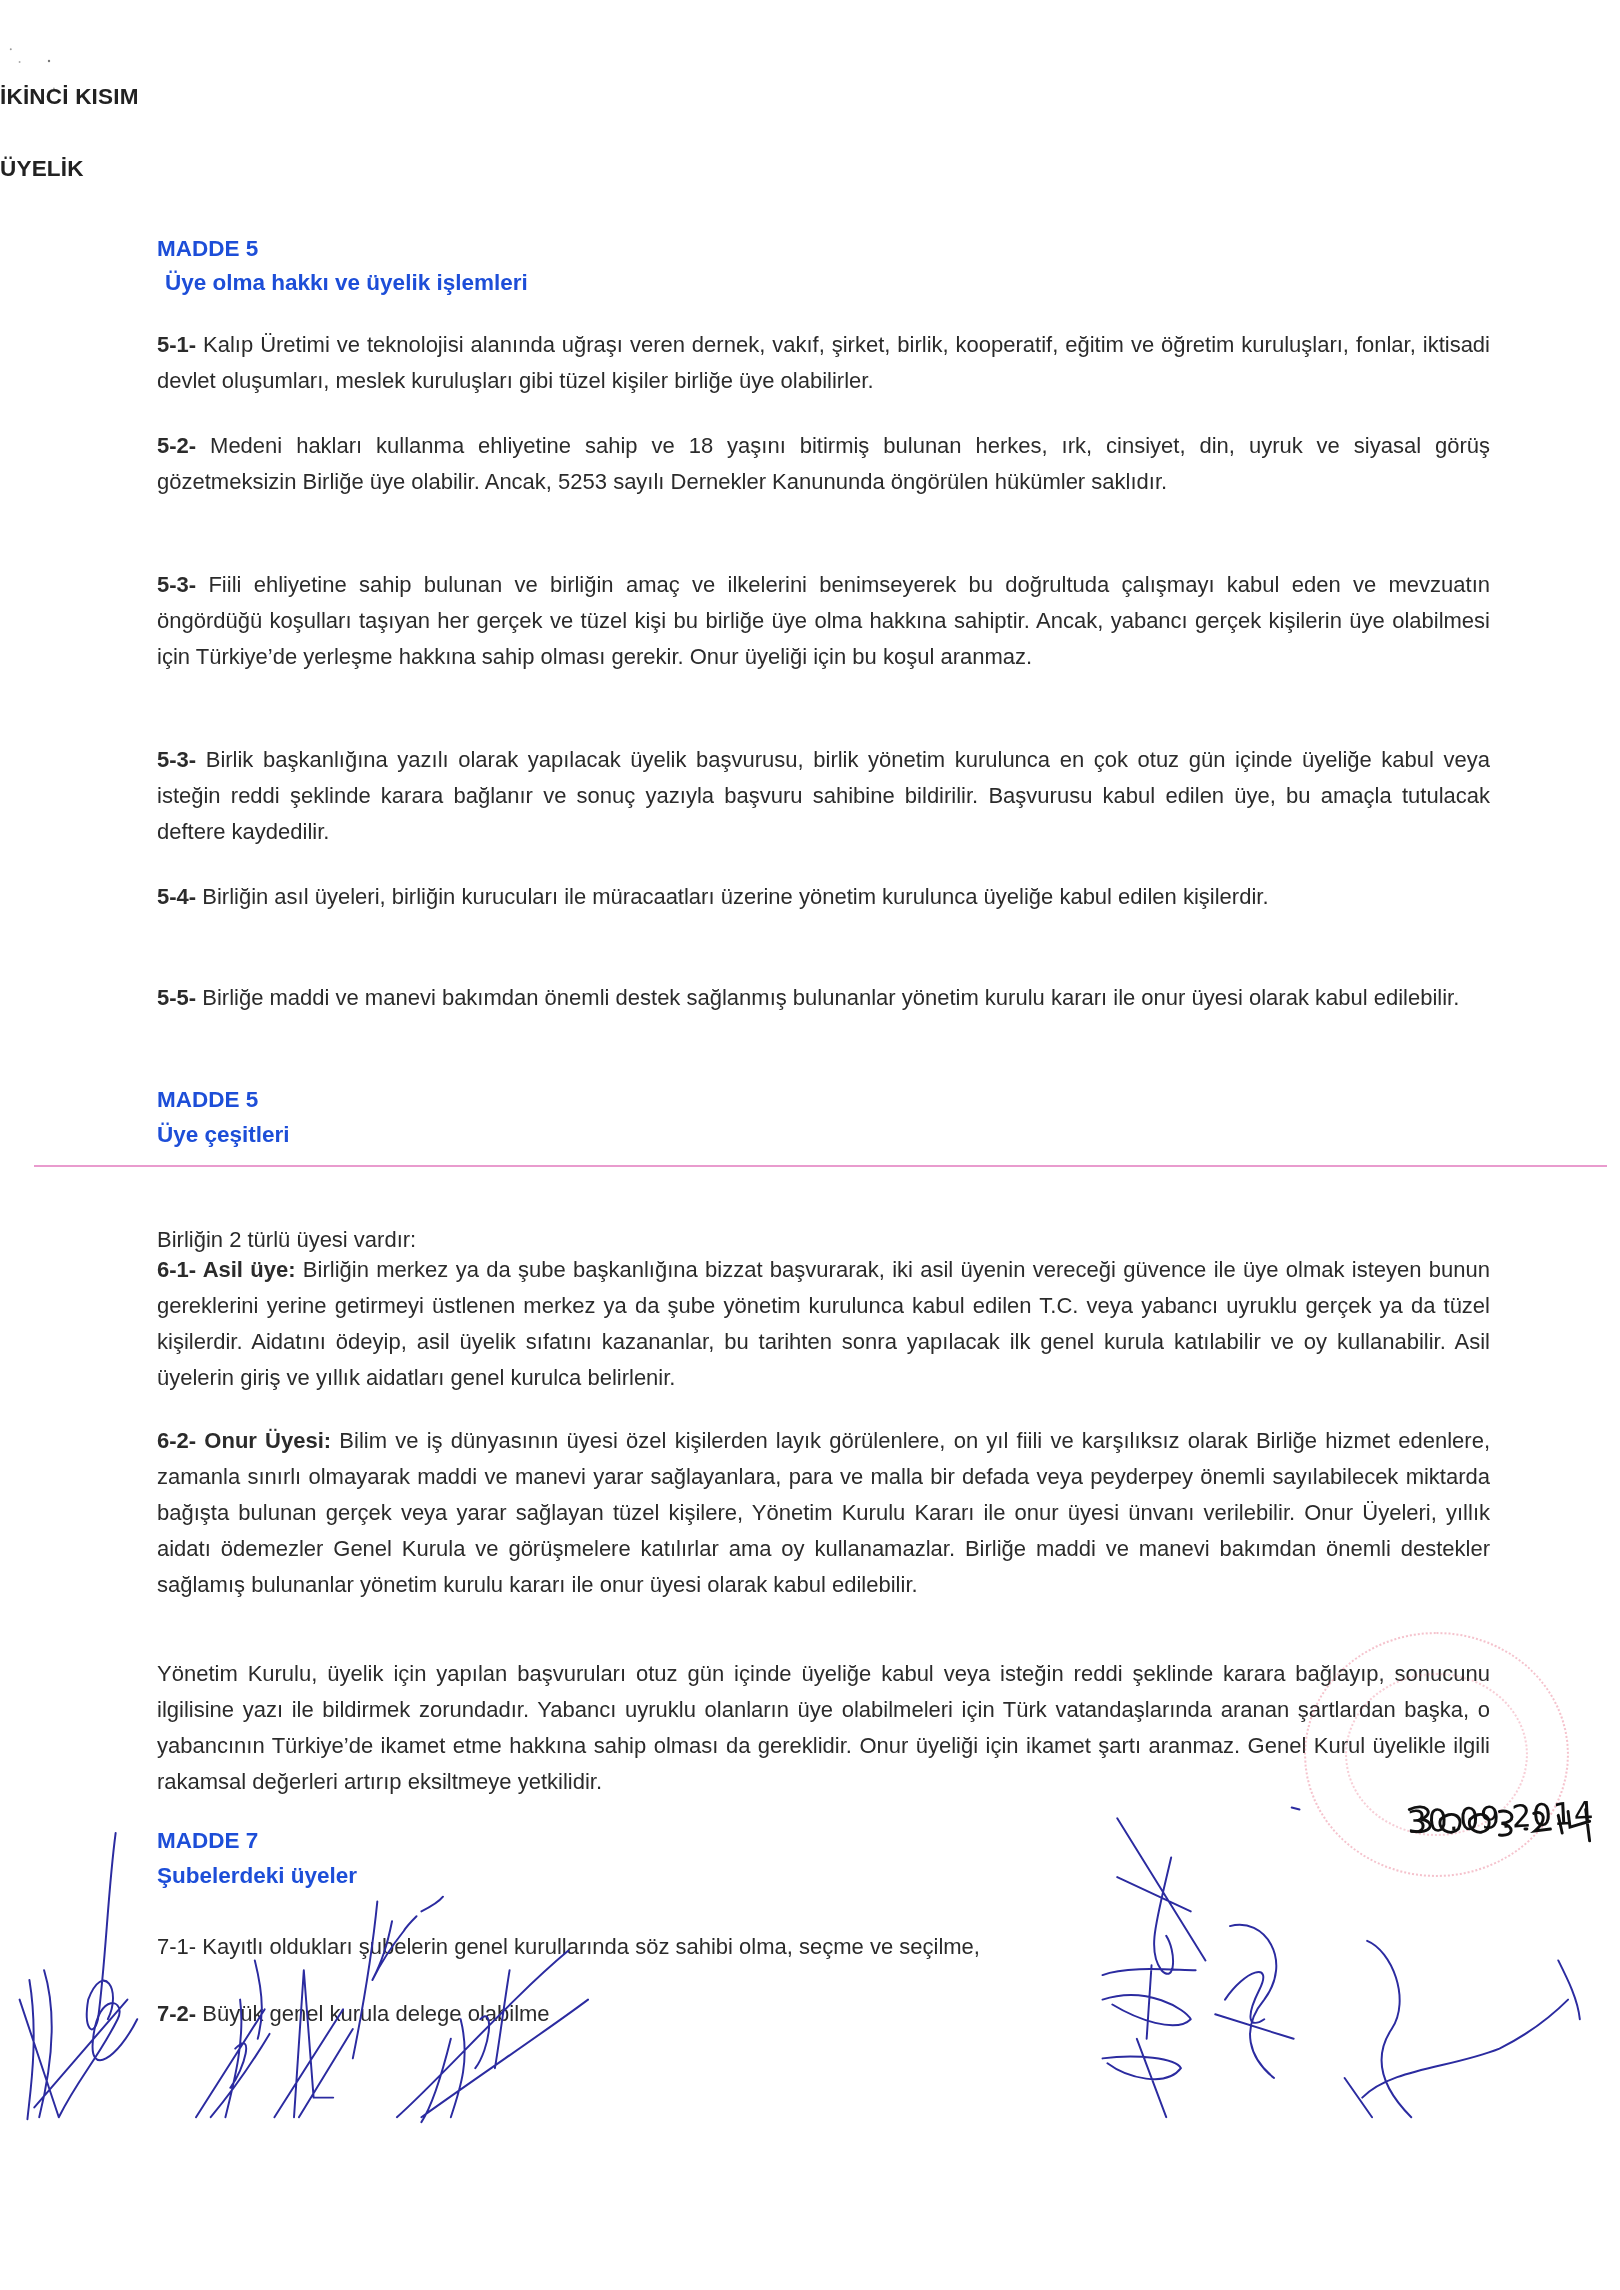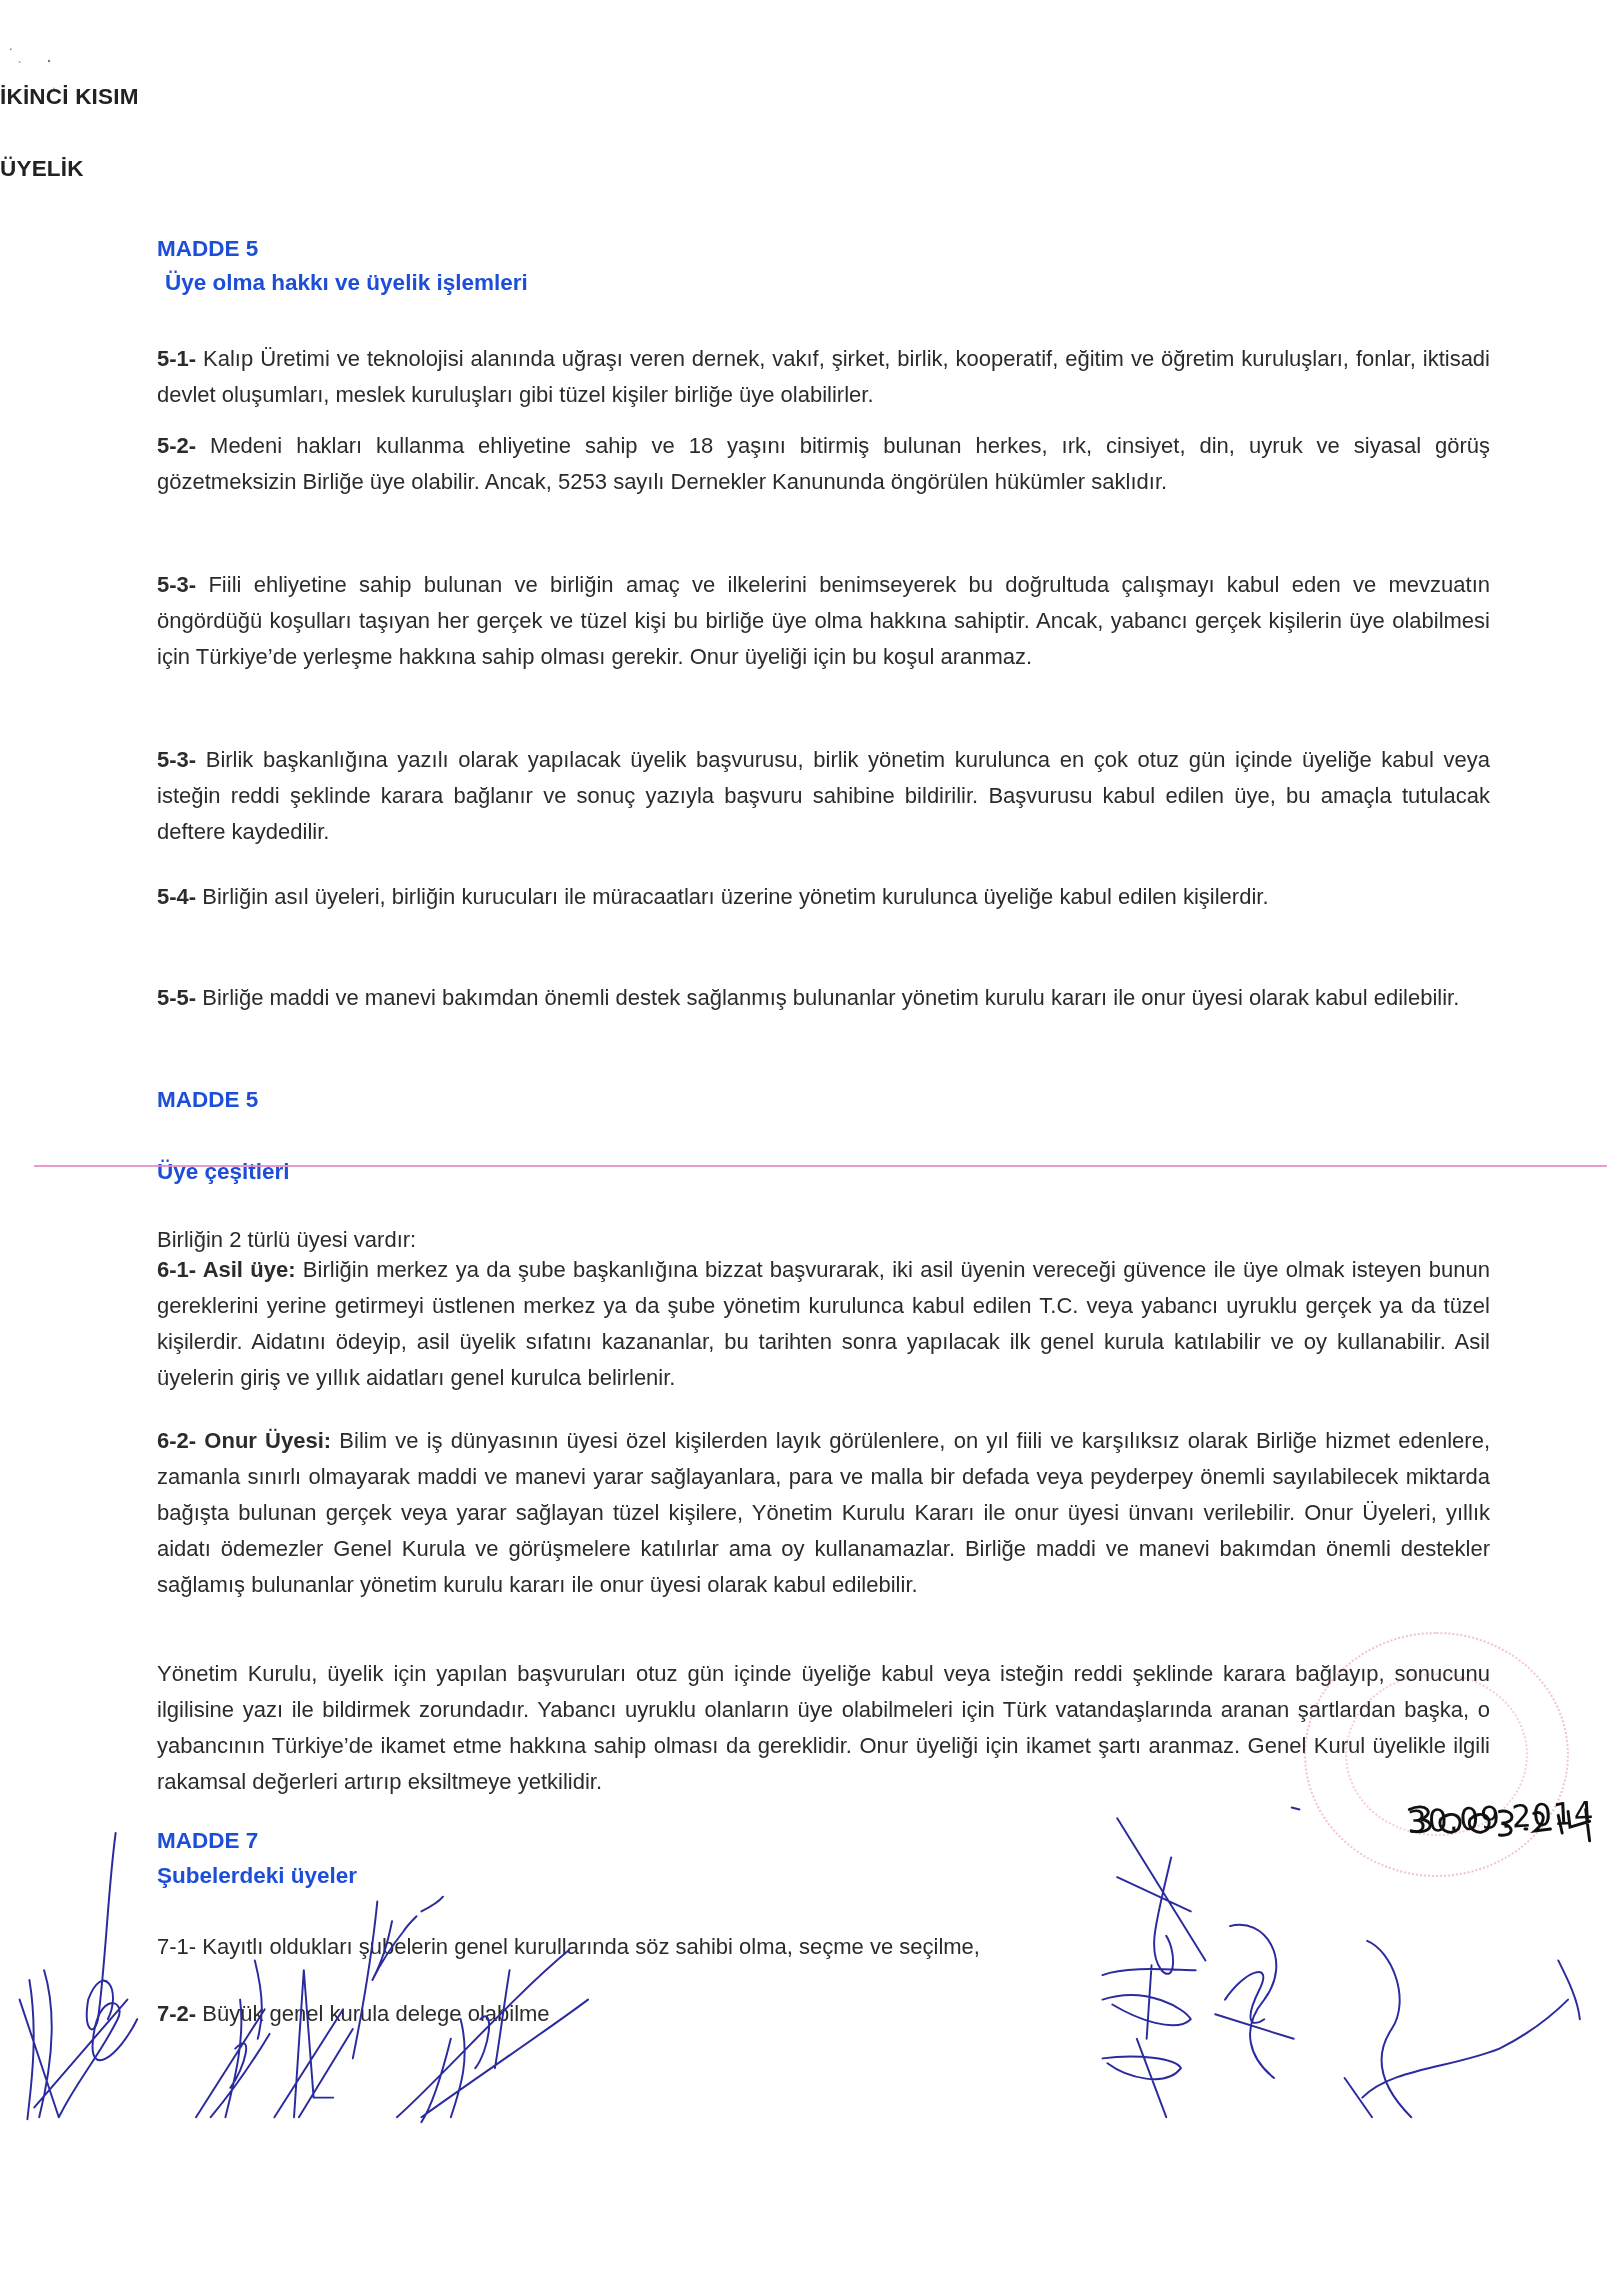--- a/index.html
+++ b/index.html
@@ -114,21 +114,21 @@
     <circle cx="55" cy="90" r="1" fill="#aaa"></circle>
     <circle cx="86" cy="97" r="1" fill="#888"></circle>
   </svg>
 
   <div class="center-title" style="top:84px;">İKİNCİ KISIM</div>
   <div class="center-title" style="top:156px;">ÜYELİK</div>
 
   <div class="madde-head" style="top:231px;">MADDE 5</div>
   <div class="madde-head" style="top:265px;margin-left:8px;">Üye olma hakkı ve üyelik işlemleri</div>
 
-  <div class="block para" style="top:341px;">
+  <div class="block para" style="top:327px;">
     <span class="num">5-1-</span><span> Kalıp Üretimi ve teknolojisi alanında uğraşı veren dernek, vakıf, şirket, birlik, kooperatif, eğitim ve öğretim kuruluşları, fonlar, iktisadi devlet oluşumları, meslek kuruluşları gibi tüzel kişiler birliğe üye olabilirler.</span>
   </div>
 
   <div class="block para" style="top:428px;">
     <span class="num">5-2-</span><span> Medeni hakları  kullanma ehliyetine sahip ve 18 yaşını bitirmiş bulunan herkes, ırk, cinsiyet, din, uyruk ve siyasal görüş gözetmeksizin Birliğe üye olabilir. Ancak, 5253 sayılı Dernekler Kanununda öngörülen hükümler saklıdır.</span>
   </div>
 
   <div class="block para" style="top:567px;">
     <span class="num">5-3-</span><span> Fiili ehliyetine sahip bulunan ve birliğin amaç ve ilkelerini benimseyerek bu doğrultuda çalışmayı kabul eden ve mevzuatın öngördüğü koşulları taşıyan her gerçek ve tüzel kişi bu birliğe üye olma hakkına sahiptir. Ancak, yabancı gerçek kişilerin üye olabilmesi için Türkiye’de yerleşme hakkına sahip olması gerekir. Onur üyeliği için bu koşul aranmaz.</span>
   </div>
@@ -139,21 +139,21 @@
 
   <div class="block para" style="top:879px;">
     <span class="num">5-4-</span><span> Birliğin asıl üyeleri, birliğin kurucuları ile müracaatları üzerine yönetim kurulunca üyeliğe kabul edilen kişilerdir.</span>
   </div>
 
   <div class="block para" style="top:980px;">
     <span class="num">5-5-</span><span> Birliğe maddi ve manevi bakımdan önemli destek sağlanmış bulunanlar yönetim kurulu kararı ile onur üyesi olarak kabul edilebilir.</span>
   </div>
 
   <div class="madde-head" style="top:1082px;">MADDE 5</div>
-  <div class="madde-head" style="top:1154px;">Üye çeşitleri</div>
+  <div class="madde-head" style="top:1117px;">Üye çeşitleri</div>
 
   <div class="divider"></div>
 
   <div class="block" style="top:1222px;">Birliğin 2 türlü üyesi vardır:</div>
 
   <div class="block para" style="top:1252px;">
     <span class="num">6-1- Asil üye:</span><span> Birliğin merkez ya da şube başkanlığına bizzat başvurarak, iki asil üyenin vereceği güvence ile üye olmak isteyen bunun gereklerini yerine getirmeyi üstlenen merkez ya da şube yönetim kurulunca kabul edilen T.C. veya yabancı uyruklu gerçek ya da tüzel kişilerdir. Aidatını ödeyip, asil üyelik sıfatını kazananlar, bu tarihten sonra yapılacak ilk genel kurula katılabilir ve oy kullanabilir. Asil üyelerin giriş ve yıllık aidatları genel kurulca belirlenir.</span>
   </div>
 
   <div class="block para" style="top:1423px;">

